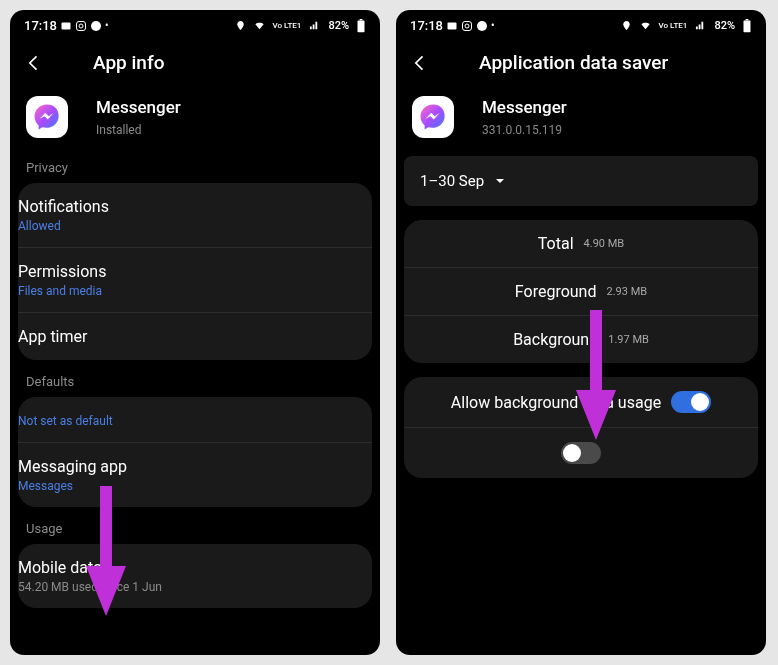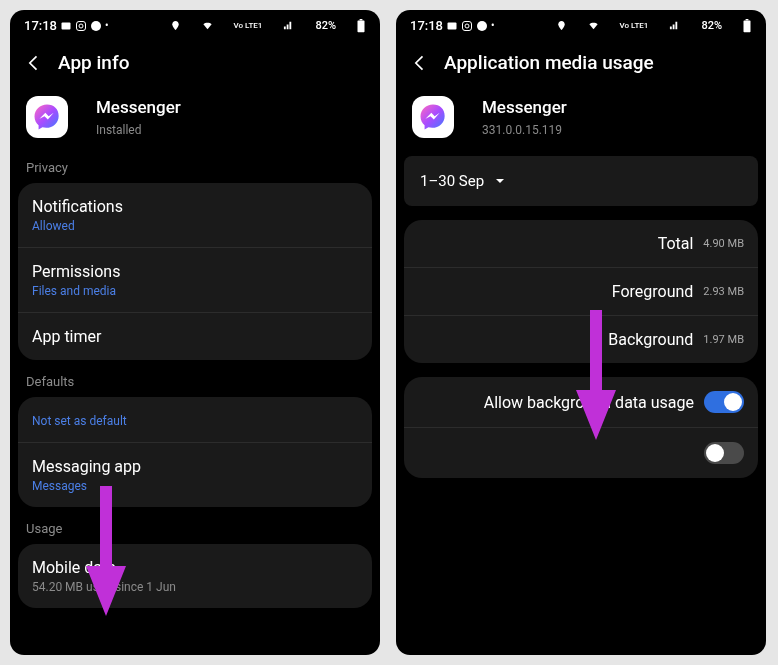--- a/index.html
+++ b/index.html
@@ -26,29 +26,29 @@
   }
   .statusbar {
     display: flex;
     justify-content: space-between;
     align-items: center;
     padding: 8px 14px 4px 14px;
     font-size: 13px;
     font-weight: 500;
   }
   .status-left, .status-right { display: flex; align-items: center; gap: 3px; }
-  .status-right { font-size: 11px; gap: 20px; }
+  .status-right { font-size: 11px; gap: 7px; }
   .ico { display:inline-flex; align-items:center; justify-content:center; }
   .titlebar {
     display: flex;
     align-items: center;
     gap: 14px;
     padding: 14px 14px 10px 14px;
   }
-  .titlebar .title { font-size: 19px; font-weight: 500; }
+  .titlebar .title { font-size: 19px; font-weight: 500; margin-left: 35px; }
   .app-row {
     display: flex;
     align-items: center;
     gap: 28px;
     padding: 12px 16px 18px 16px;
   }
   .app-icon-wrap {
     width: 42px; height: 42px; border-radius: 12px;
     background: #fff; display:flex; align-items:center; justify-content:center;
   }
@@ -59,25 +59,25 @@
   }
   .card {
     background: #1a1a1a;
     margin: 0 8px;
     border-radius: 18px;
     overflow: hidden;
   }
   .card + .section-label { margin-top: 10px; }
   .card + .card { margin-top: 14px; }
   .row {
-    padding: 14px 14px;
+    padding: 14px 0;
     border-bottom: 1px solid #2c2c2c;
     display: flex;
     align-items: center;
-    justify-content: flex-end;
+    justify-content: center;
     gap: 10px;
   }
   .row:last-child { border-bottom: none; }
   .row .main { flex: 1; }
   .row .label { font-size: 16px; color: #fff; }
   .row .sub { font-size: 12px; color: #4b7fe6; margin-top: 3px; }
   .row .sub.grey { color: #8a8a8a; }
   .row .val { font-size: 11px; color: #a8a8a8; }
   .date-card {
     background: #1a1a1a;
@@ -292,21 +292,21 @@
         </span>
     </div>
   </div>
 
   <div class="titlebar">
     <span class="ico">
         <svg width="20" height="20" viewBox="0 0 24 24" fill="none" stroke="#fff" stroke-width="2">
           <path d="M15 4l-8 8 8 8"></path>
         </svg>
       </span>
-    <span class="title">Application media usage</span>
+    <span class="title">Application data saver</span>
   </div>
 
   <div class="app-row">
     <div class="app-icon-wrap">
       <svg width="30" height="30" viewBox="0 0 36 36">
           <defs>
             <linearGradient id="mg2" x1="0" y1="0" x2="1" y2="1">
               <stop offset="0" stop-color="#ff6ac1"></stop>
               <stop offset="0.5" stop-color="#a94bff"></stop>
               <stop offset="1" stop-color="#3d7bff"></stop>

